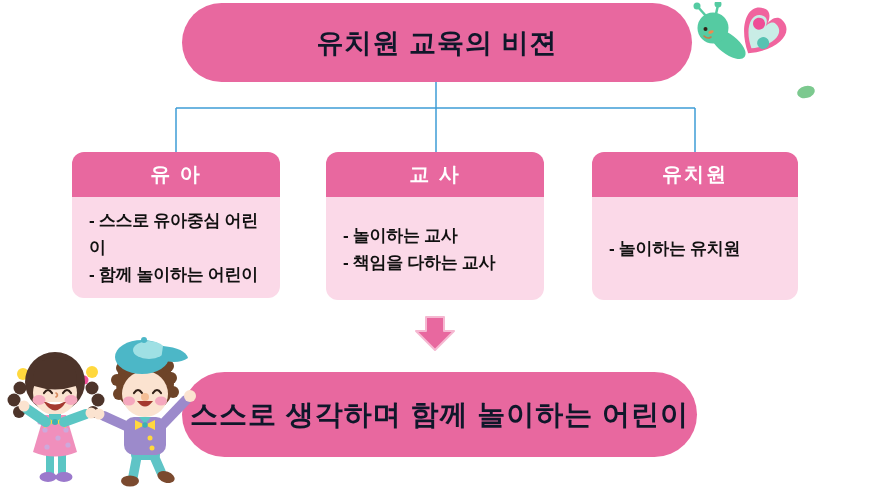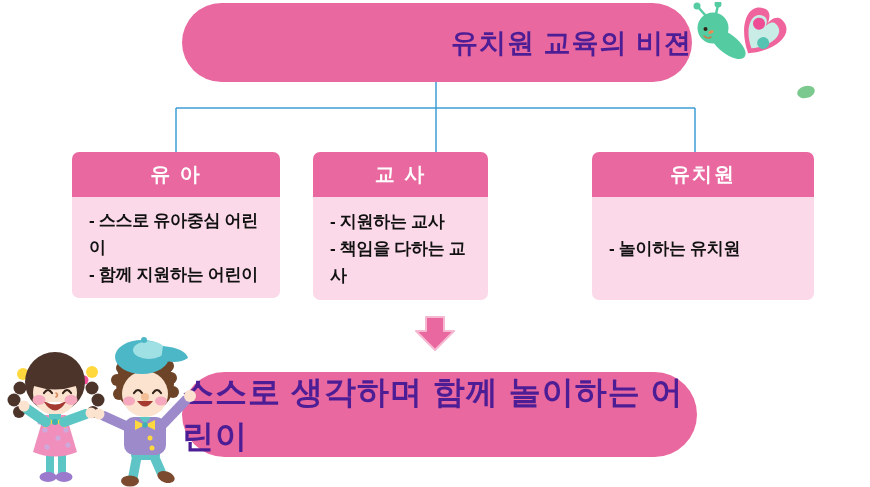--- a/index.html
+++ b/index.html
@@ -6,32 +6,32 @@
   body{
     width:870px;height:487px;position:relative;overflow:hidden;
     background:var(--white,#ffffff);
     font-family:"Liberation Sans","DejaVu Sans",sans-serif;
   }
   .canvas{position:absolute;inset:0;width:870px;height:487px;}
   svg{display:block;}
   .overlay{position:absolute;left:0;top:0;pointer-events:none;}
 
   .pill{
-    position:absolute;background:var(--pink,#E8689F);color:#4c1d95;
-    display:flex;align-items:center;justify-content:flex-end;
+    position:absolute;background:var(--pink,#E8689F);color:#0f172a;
+    display:flex;align-items:center;justify-content:center;
     font-weight:bold;letter-spacing:1px;
   }
   .pill.top{left:182px;top:3px;width:510px;height:79px;border-radius:40px;font-size:27px;}
-  .pill.bottom{left:182px;top:372px;width:515px;height:85px;border-radius:43px;font-size:32px;}
-
-  .box{position:absolute;top:152px;border-radius:7px;overflow:hidden;
+  .pill.bottom{left:182px;top:372px;width:515px;height:85px;border-radius:43px;font-size:28px;}
+
+  .box{position:absolute;top:152px;border-radius:12px;overflow:hidden;
        display:flex;flex-direction:column;}
   .box.b1{left:72px;width:208px;height:146px;}
-  .box.b2{left:313px;width:175px;height:148px;}
-  .box.b3{left:592px;width:222px;height:148px;}
+  .box.b2{left:326px;width:218px;height:148px;}
+  .box.b3{left:592px;width:206px;height:148px;}
   .box-header{
     height:45px;flex:0 0 45px;background:var(--pink,#E8689F);color:#fff;
     display:flex;align-items:center;justify-content:center;
     font-size:20px;font-weight:bold;letter-spacing:2px;
   }
   .box-body{
     flex:1;background:var(--light-pink,#FBD9E8);color:var(--text-dark,#111111);
     display:flex;flex-direction:column;justify-content:center;
     padding:0 10px 0 17px;font-size:17px;font-weight:600;line-height:27px;
     letter-spacing:-0.3px;
@@ -52,28 +52,28 @@
   </svg>
 
   <div class="pill top">
     <span>유치원 교육의 비젼</span>
   </div>
 
   <div class="box b1">
     <div class="box-header">유 아</div>
     <div class="box-body">
       <div>- 스스로 유아중심 어린이</div>
-      <div>- 함께 지원하는 어린이</div>
+      <div>- 함께 놀이하는 어린이</div>
     </div>
   </div>
 
   <div class="box b2">
     <div class="box-header">교 사</div>
     <div class="box-body">
-      <div>- 지원하는 교사</div>
+      <div>- 놀이하는 교사</div>
       <div>- 책임을 다하는 교사</div>
     </div>
   </div>
 
   <div class="box b3">
     <div class="box-header">유치원</div>
     <div class="box-body">
       <div>- 놀이하는 유치원</div>
     </div>
   </div>

